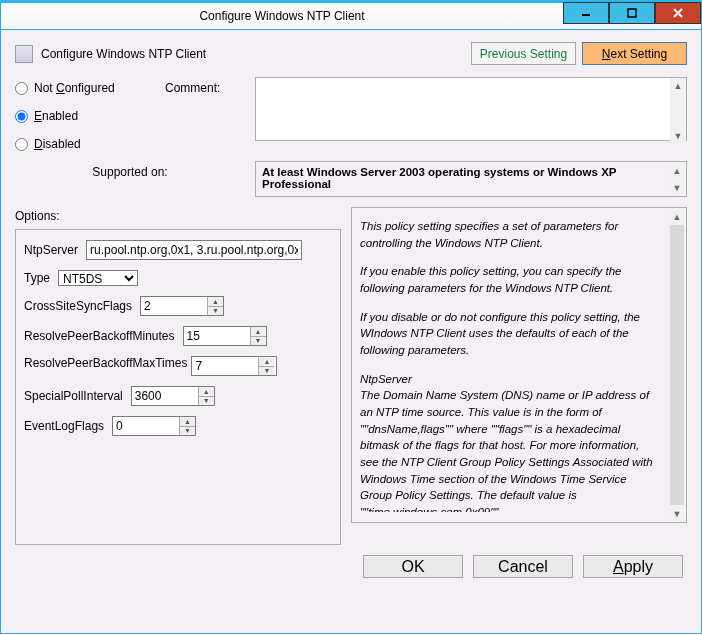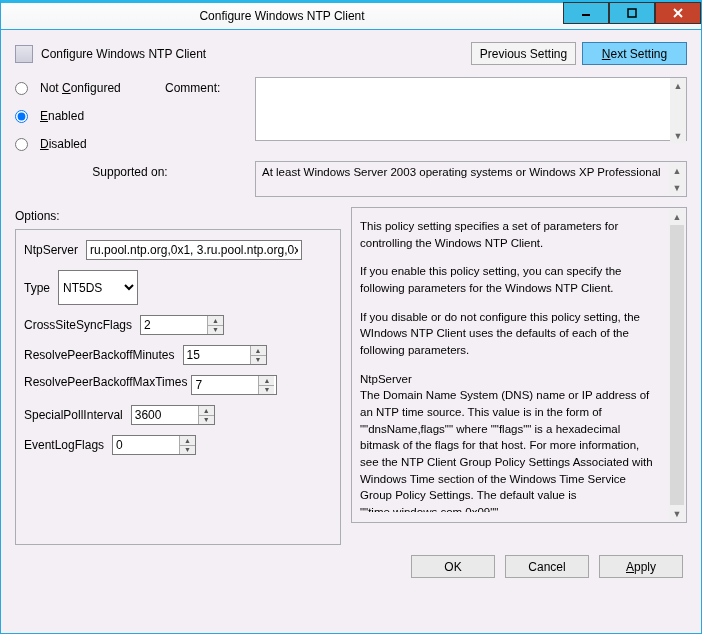--- a/index.html
+++ b/index.html
@@ -65,30 +65,30 @@
   .header-row .caption { flex: 1; font-size: 12px; }
   .header-row button {
     height: 23px;
     width: 105px;
     font-family: inherit;
     font-size: 12px;
     background: #f4f4f4;
     border: 1px solid #a7a7a7;
     margin-left: 6px;
   }
-  .header-row button:disabled { color: #000000; }
-  .header-row button.next { background: #7dd3fc; border: 1px solid #3c7fb1; text-align: center; }
+  .header-row button:disabled { color: #15803d; }
+  .header-row button.next { background: #fdba74; border: 1px solid #3c7fb1; text-align: center; }
   .top-grid {
     display: grid;
     grid-template-columns: 150px 90px 1fr;
     padding: 4px 14px 0 14px;
     align-items: start;
   }
   .radios { display: flex; flex-direction: column; gap: 14px; padding-top: 4px; }
-  .radios label { display: flex; align-items: center; gap: 12px; }
+  .radios label { display: flex; align-items: center; gap: 6px; }
   .radios input { margin: 0; }
   .lblcol { padding-top: 4px; text-align: left; }
   .lblcol div { margin-bottom: 58px; }
   .textarea-wrap { position: relative; }
   textarea.comment {
     width: 100%;
     height: 64px;
     resize: none;
     font-family: inherit;
     font-size: 12px;
@@ -103,20 +103,21 @@
     align-items: start;
   }
   .supported-row .lab { text-align: center; padding-right: 10px; padding-top: 4px; }
   .supported-box {
     border: 1px solid #abadb3;
     background: #f4eff4;
     height: 36px;
     padding: 4px 18px 4px 6px;
     position: relative;
     font-size: 11.5px;
+    font-weight: bold;
   }
   .vsb {
     position: absolute; right: 1px; top: 1px; bottom: 1px;
     width: 16px; background: #f0f0f0;
     display: flex; flex-direction: column; justify-content: space-between;
   }
   .vsb .arr {
     height: 15px; display: flex; align-items: center; justify-content: center;
     font-size: 9px; color: #666;
   }
@@ -141,21 +142,21 @@
   input[type=text].fld {
     border: 1px solid #7a7a7a;
     height: 20px;
     font-family: inherit;
     font-size: 12px;
     padding: 0 3px;
     background: #fff;
   }
   select.fld {
     border: 1px solid #7a7a7a;
-    height: 35px;
+    height: 16px;
     font-family: inherit;
     font-size: 12px;
     background: #fff;
   }
   .spinner {
     display: inline-flex;
     border: 1px solid #7a7a7a;
     height: 20px;
     background: #fff;
   }
@@ -170,30 +171,30 @@
     font-size: 7px; color: #555; background: #eee;
   }
   .spinner .btns div:first-child { border-bottom: 1px solid #aaa; }
   .help-body {
     font-size: 11.5px;
     line-height: 1.45;
     padding-right: 18px;
     height: 100%;
     overflow: hidden;
   }
-  .help-body p { margin: 0 0 12px 0; }
+  .help-body p { margin: 0 0 12px 0; font-style: italic; }
   .footer {
     display: flex;
     justify-content: flex-end;
     gap: 10px;
     padding: 10px 18px 0 0;
   }
   .footer button {
-    width: 84px; height: 23px;
-    font-family: inherit; font-size: 12px;
+    width: 100px; height: 23px;
+    font-family: inherit; font-size: 16px;
     background: #eaeaea; border: 1px solid #a7a7a7;
   }
   .und { text-decoration: underline; }
 </style>
 </head>
 <body>
 
 <div class="titlebar">
   <div class="title">Configure Windows NTP Client</div>
   <div class="controls">

